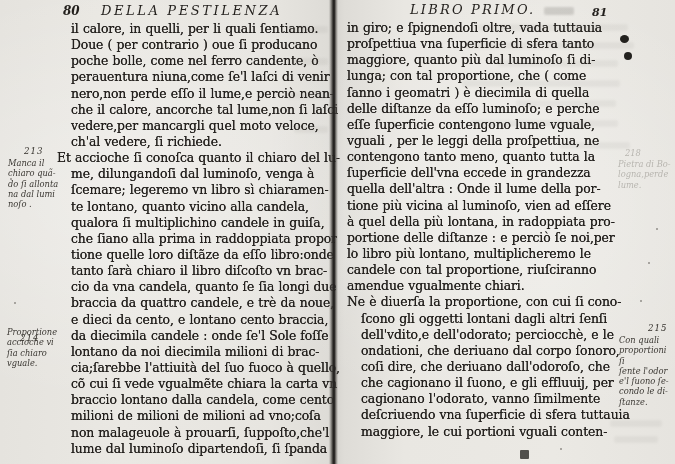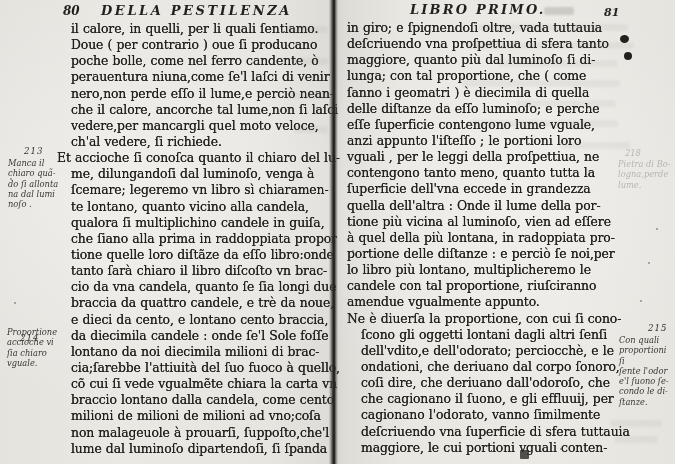--- a/index.html
+++ b/index.html
@@ -12,21 +12,21 @@
     font-family:"DejaVu Serif","Liberation Serif",serif;
     color:#221f1c;
   }
   .page{position:absolute;top:0;height:464px;}
   .page-left{left:0;width:331px;border-radius:21px;}
   .page-right{left:338px;width:337px;}
 
   .gutter{position:absolute;top:0;left:329px;width:9px;height:464px;z-index:6;
     background:linear-gradient(90deg, rgba(40,38,35,0) 0%, rgba(90,87,82,0.55) 22%, #2c2a27 45%, #1c1a18 58%, rgba(95,92,87,0.6) 80%, rgba(40,38,35,0) 100%);}
 
-  .runhead{position:absolute;font-style:italic;font-weight:bold;white-space:nowrap;}
+  .runhead{position:absolute;font-style:italic;font-weight:normal;white-space:nowrap;}
   .pagenum{position:absolute;font-style:italic;font-size:12px;font-weight:bold;}
 
   .body-col{position:absolute;font-size:12.4px;line-height:16.15px;letter-spacing:-0.1px;word-spacing:0.4px;}
   .bodyline{white-space:nowrap;height:16.15px;text-shadow:0 0 0.35px rgba(20,18,15,0.85);}
   .para{margin:0;}
   .indented{margin-left:14px;}
   .hang{padding-left:14px;}
   .hang .bodyline:first-child{margin-left:-14px;}
 
   .margin-note{position:absolute;font-style:italic;font-size:8.3px;line-height:10.3px;color:#3a3732;}
@@ -102,43 +102,42 @@
     <div class="bleedbar" style="left:288px;top:26px;width:40px;height:7px;"></div>
     <div class="bleedbar" style="left:292px;top:58px;width:36px;height:7px;"></div>
     <div class="bleedbar" style="left:286px;top:92px;width:42px;height:7px;"></div>
     <div class="bleedbar" style="left:294px;top:126px;width:34px;height:7px;"></div>
   </div>
 
   <div class="gutter"></div>
 
   <div class="page page-right">
     <div class="runhead" style="left:72px;top:2px;font-size:13px;letter-spacing:2.2px;">LIBRO PRIMO.</div>
-    <div class="pagenum" style="left:254px;top:6px;font-size:11px;margin-left:12px;">81</div>
+    <div class="pagenum" style="left:254px;top:6px;font-size:11px;">81</div>
     <div class="smudge" style="left:206px;top:7px;width:30px;height:8px;"></div>
 
     <div class="body-col" style="left:9px;top:20px;width:276px;">
       <div class="para">
           <div class="bodyline">in giro; e ſpignendoſi oltre, vada tuttauia</div>
-          <div class="bodyline">deſcriuendo vna proſpettiua di sfera tanto</div>
+          <div class="bodyline">proſpettiua vna ſuperficie di sfera tanto</div>
           <div class="bodyline">maggiore, quanto più dal luminoſo ſi di-</div>
           <div class="bodyline">lunga; con tal proportione, che ( come</div>
           <div class="bodyline">ſanno i geomatri ) è diecimila di quella</div>
           <div class="bodyline">delle diſtanze da eſſo luminoſo; e perche</div>
           <div class="bodyline">eſſe ſuperficie contengono lume vguale,</div>
-          <div class="bodyline">anzi appunto l'iſteſſo ; le portioni loro</div>
           <div class="bodyline">vguali , per le leggi della proſpettiua, ne</div>
           <div class="bodyline">contengono tanto meno, quanto tutta la</div>
           <div class="bodyline">ſuperficie dell'vna eccede in grandezza</div>
           <div class="bodyline">quella dell'altra : Onde il lume della por-</div>
           <div class="bodyline">tione più vicina al luminoſo, vien ad eſſere</div>
           <div class="bodyline">à quel della più lontana, in radoppiata pro-</div>
           <div class="bodyline">portione delle diſtanze : e perciò ſe noi,per</div>
           <div class="bodyline">lo libro più lontano, multiplicheremo le</div>
           <div class="bodyline">candele con tal proportione, riuſciranno</div>
-          <div class="bodyline">amendue vgualmente appunto.</div>
+          <div class="bodyline">amendue vgualmente chiari.</div>
         </div>
       <div class="para hang">
           <div class="bodyline">Ne è diuerſa la proportione, con cui ſi cono-</div>
           <div class="bodyline">ſcono gli oggetti lontani dagli altri ſenſi</div>
           <div class="bodyline">dell'vdito,e dell'odorato; perciocchè, e le</div>
           <div class="bodyline">ondationi, che deriuano dal corpo ſonoro,</div>
           <div class="bodyline">coſi dire, che deriuano dall'odoroſo, che</div>
           <div class="bodyline">che cagionano il ſuono, e gli effluuij, per</div>
           <div class="bodyline">cagionano l'odorato, vanno ſimilmente</div>
           <div class="bodyline">deſcriuendo vna ſuperficie di sfera tuttauia</div>

